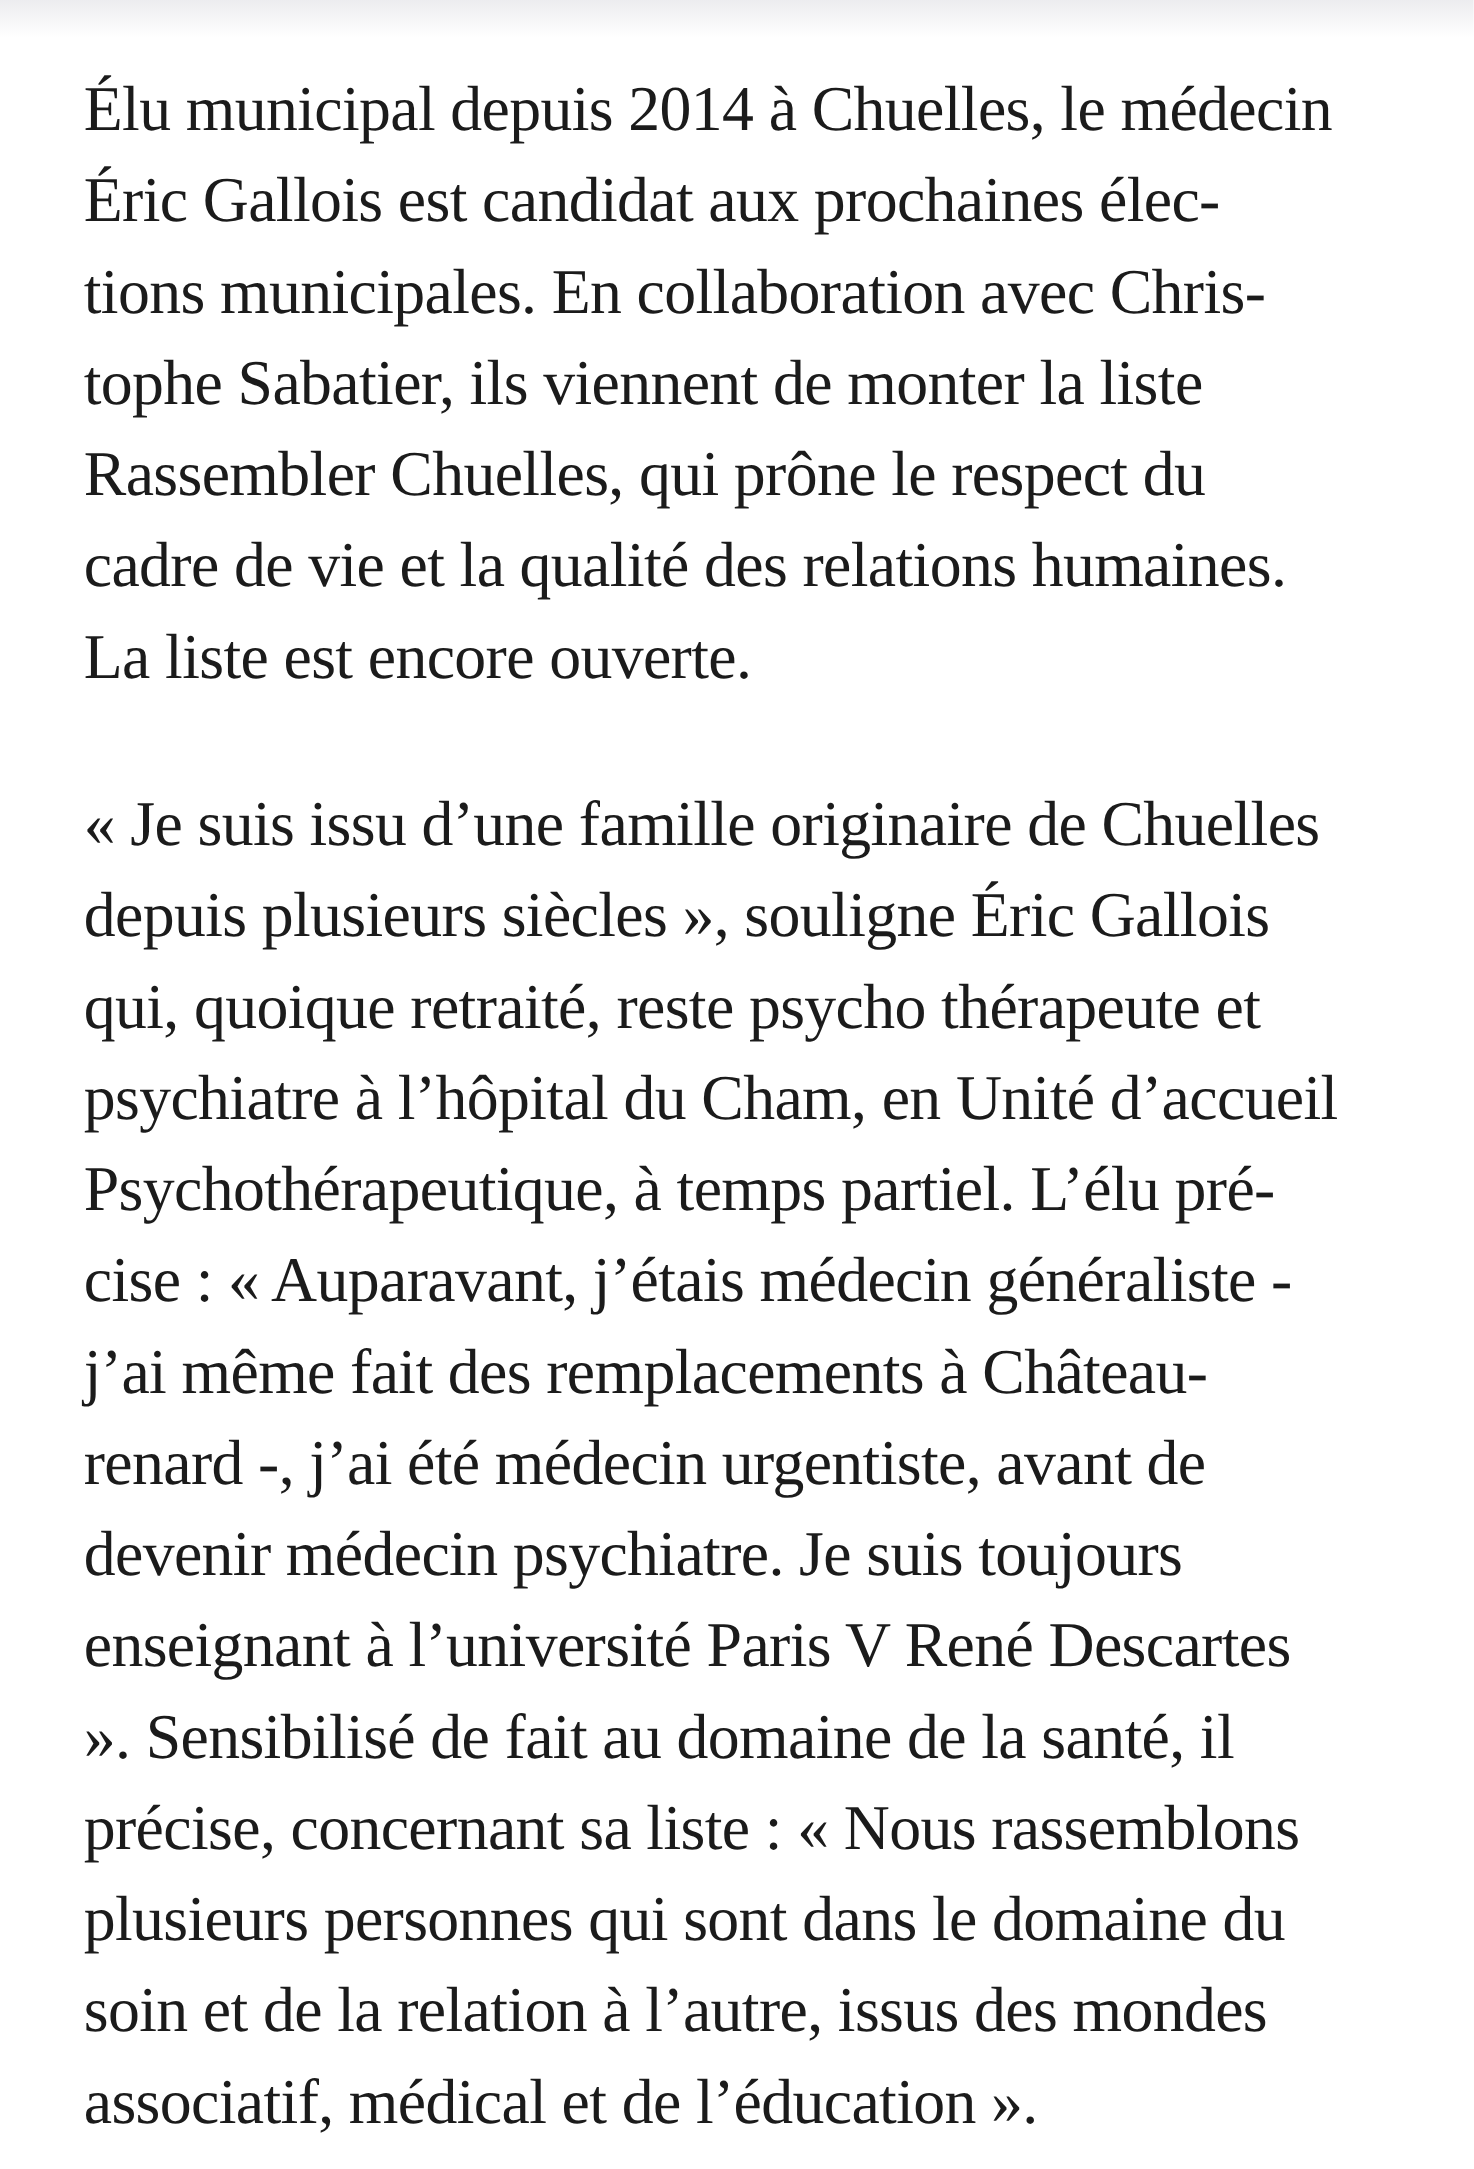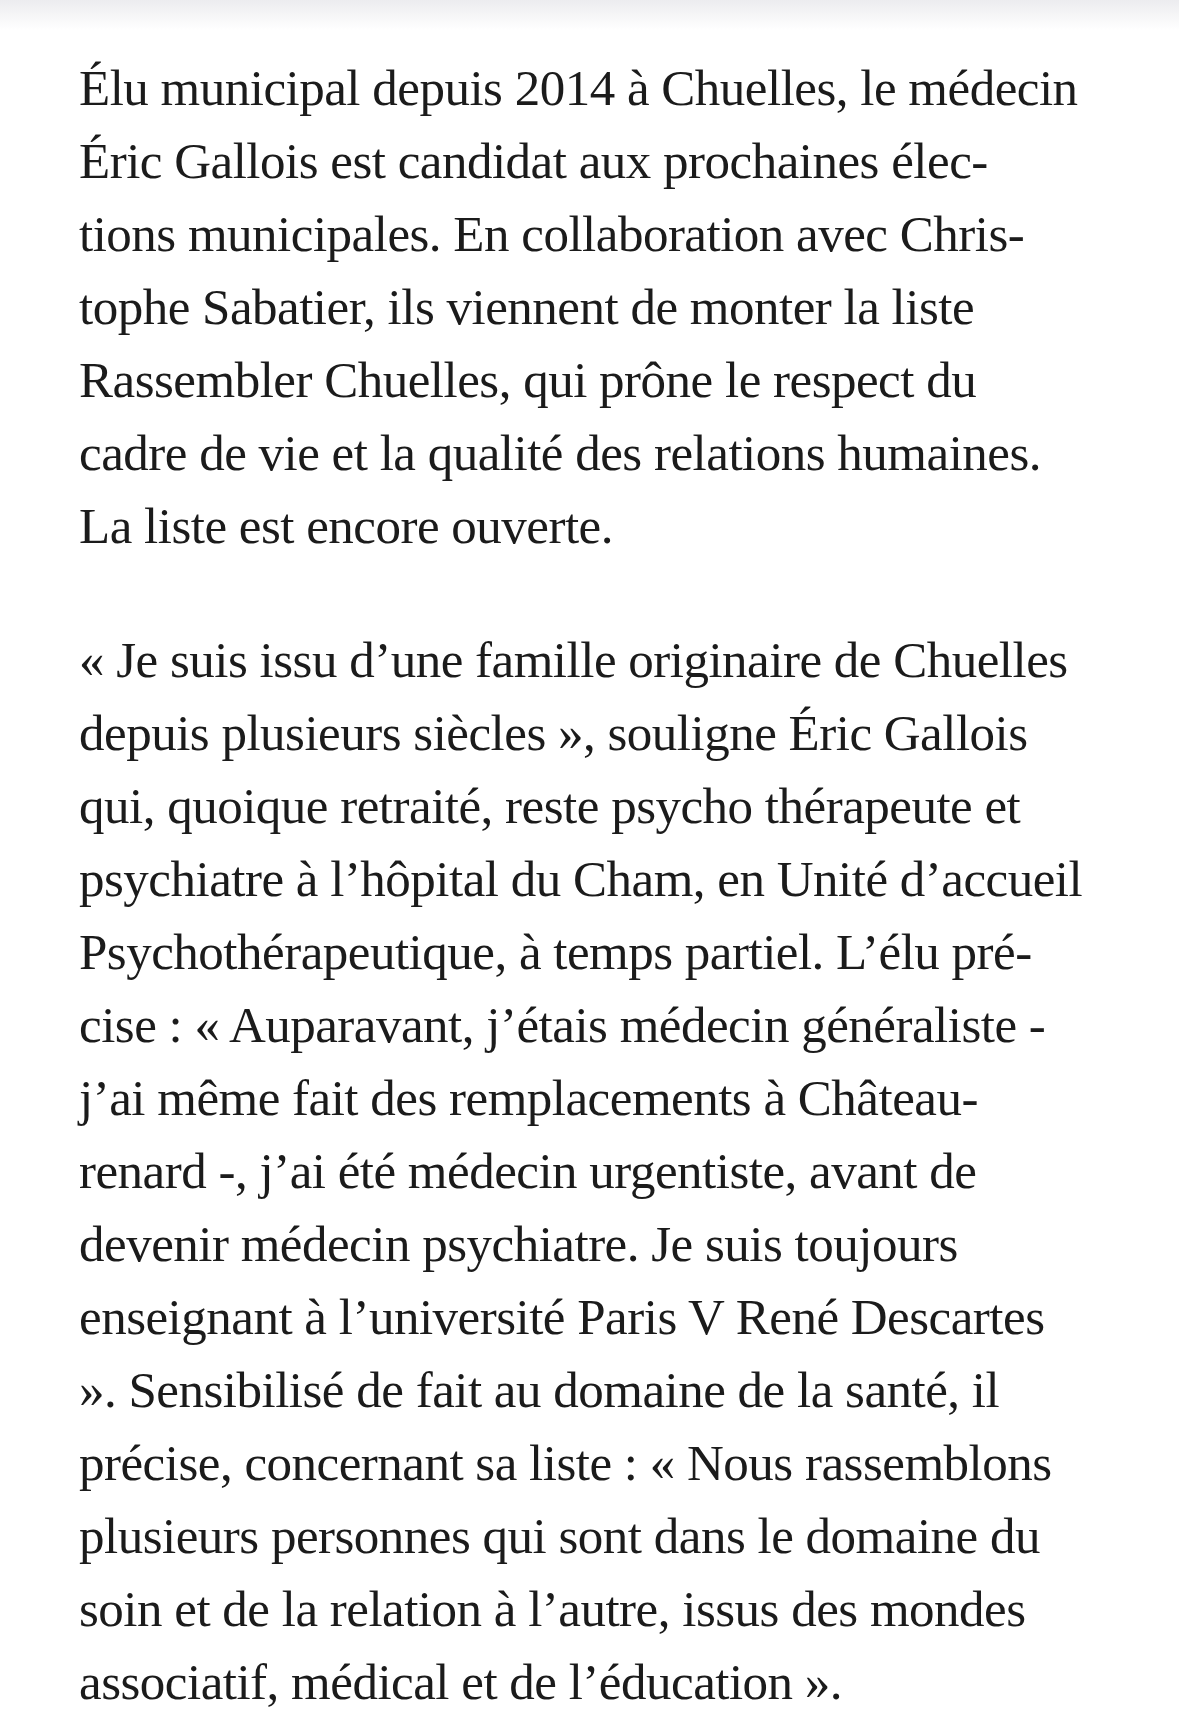--- a/index.html
+++ b/index.html
@@ -24,21 +24,21 @@
     pointer-events: none;
   }
   .article {
     position: absolute;
     top: 52px;
     left: 63px;
     width: 1056px;
     color: #1b1b1b;
   }
   .para {
-    margin: 0 0 61px 16px;
+    margin: 0 0 61px 4px;
     font-size: 51px;
     line-height: 73px;
     letter-spacing: -0.5px;
     white-space: pre-line;
     text-align: left;
   }
 </style>
 </head>
 <body>
 

